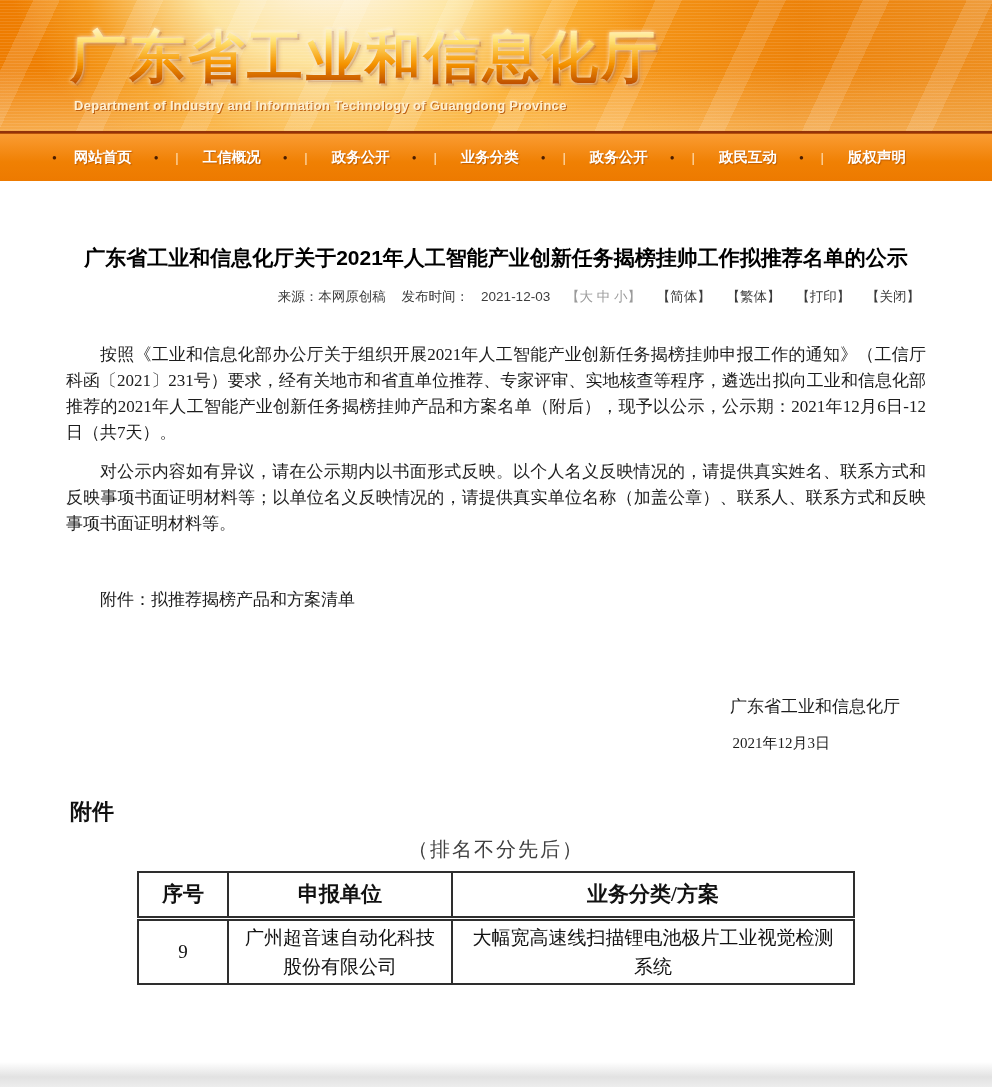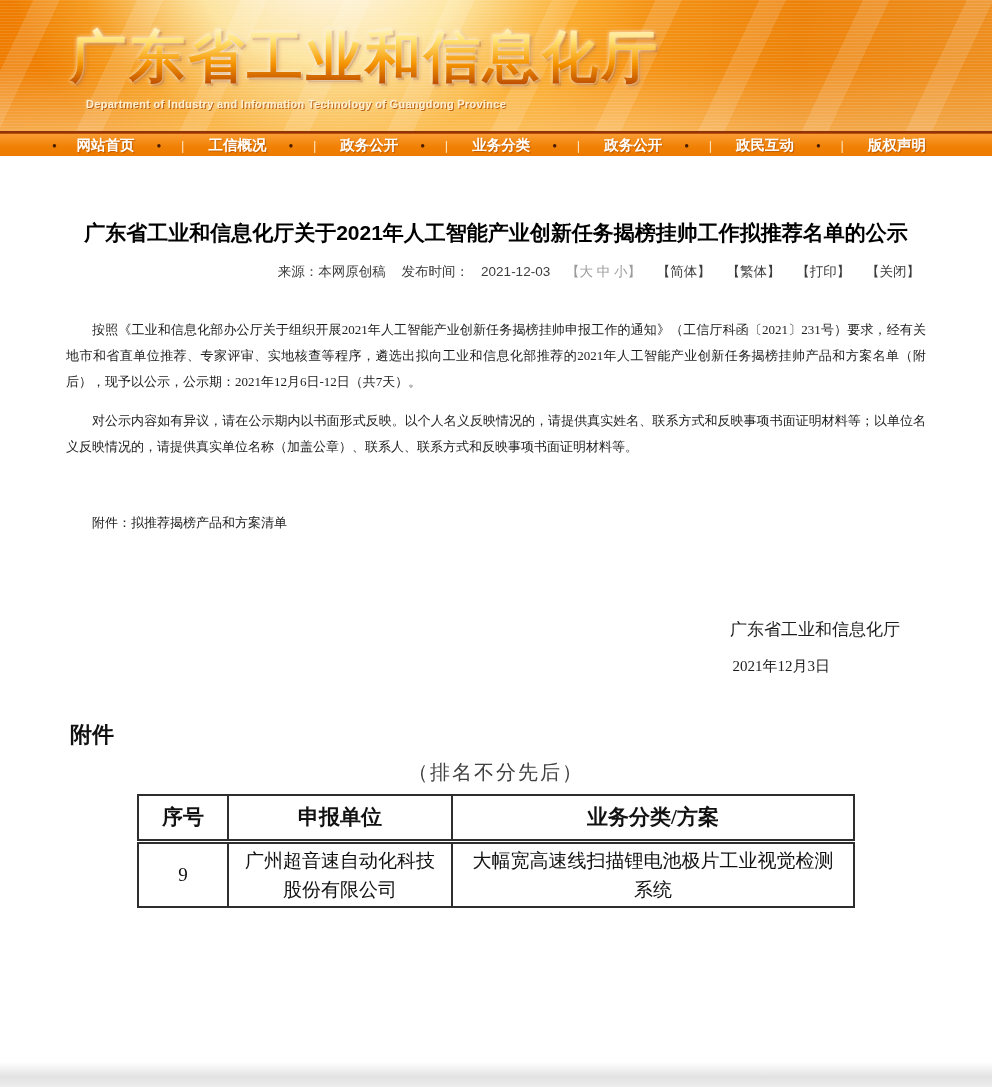--- a/index.html
+++ b/index.html
@@ -34,29 +34,29 @@
   .banner-title {
     position:absolute; left:70px; top:20px; z-index:3;
     font-size:56px; font-weight:bold; letter-spacing:3px;
     color:#c8560a;
     background:linear-gradient(to bottom, #fffdf0 2%, #ffe071 28%, #f59300 58%, #a83400 95%);
     -webkit-background-clip:text; background-clip:text;
     -webkit-text-fill-color:transparent;
     filter:drop-shadow(0 0 2px rgba(255,255,255,.9)) drop-shadow(2px 2px 0 rgba(140,50,0,.35));
   }
   .banner-sub {
-    position:absolute; left:86px; top:98px; z-index:3;
-    font-size:11px; font-weight:bold; letter-spacing:.3px; color:#fef0d2;
+    position:absolute; left:74px; top:98px; z-index:3;
+    font-size:13px; font-weight:bold; letter-spacing:.3px; color:#fef0d2;
     text-shadow:1px 1px 0 rgba(180,80,0,.85), 0 0 3px rgba(255,255,255,.45);
   }
 
   
   .nav {
-    height:23px; display:flex; align-items:center; justify-content:space-between;
-    padding:0 66px 0 52px; list-style:none;
+    height:48px; display:flex; align-items:center; justify-content:space-between;
+    padding:0 86px 0 52px; list-style:none;
     border-top:1px solid #b8510a;
     background:linear-gradient(to bottom, #fa9c33 0%, #f08003 60%, #ed7a00 100%);
   }
   .nav::before { content:"●"; color:#4a1d00; font-size:8px; }
   .nav-item {
     display:flex; align-items:center; cursor:pointer;
     color:#ffffff; font-weight:bold; font-size:14.5px;
     text-shadow:1px 1px 1px rgba(160,70,0,.6);
   }
   .nav-item:not(:first-child)::before {
@@ -74,21 +74,21 @@
     font-size:21px; line-height:30px; font-weight:bold; color:#000;
   }
   .meta { margin-top:15px; text-align:right; font-size:13.5px; color:#3c3c3c; }
   .meta span { margin:0 6px; white-space:nowrap; }
   .meta .size-ctl { color:#9b9b9b; }
   .meta .action { cursor:pointer; }
 
   .serif { font-family:"Liberation Serif","DejaVu Serif",serif; }
   .body-text p {
     font-family:"Liberation Serif","DejaVu Serif",serif;
-    font-size:13px; line-height:26px; color:#1c1c1c;
+    font-size:17px; line-height:26px; color:#1c1c1c;
     text-align:justify; text-indent:2em;
   }
   .p1 { margin-top:36px; }
   .p2 { margin-top:13px; }
   .attach-note { margin-top:50px; }
   .signature {
     margin-top:82px; text-align:right; padding-right:26px;
     font-size:17px; color:#1c1c1c;
   }
   .sign-date {

